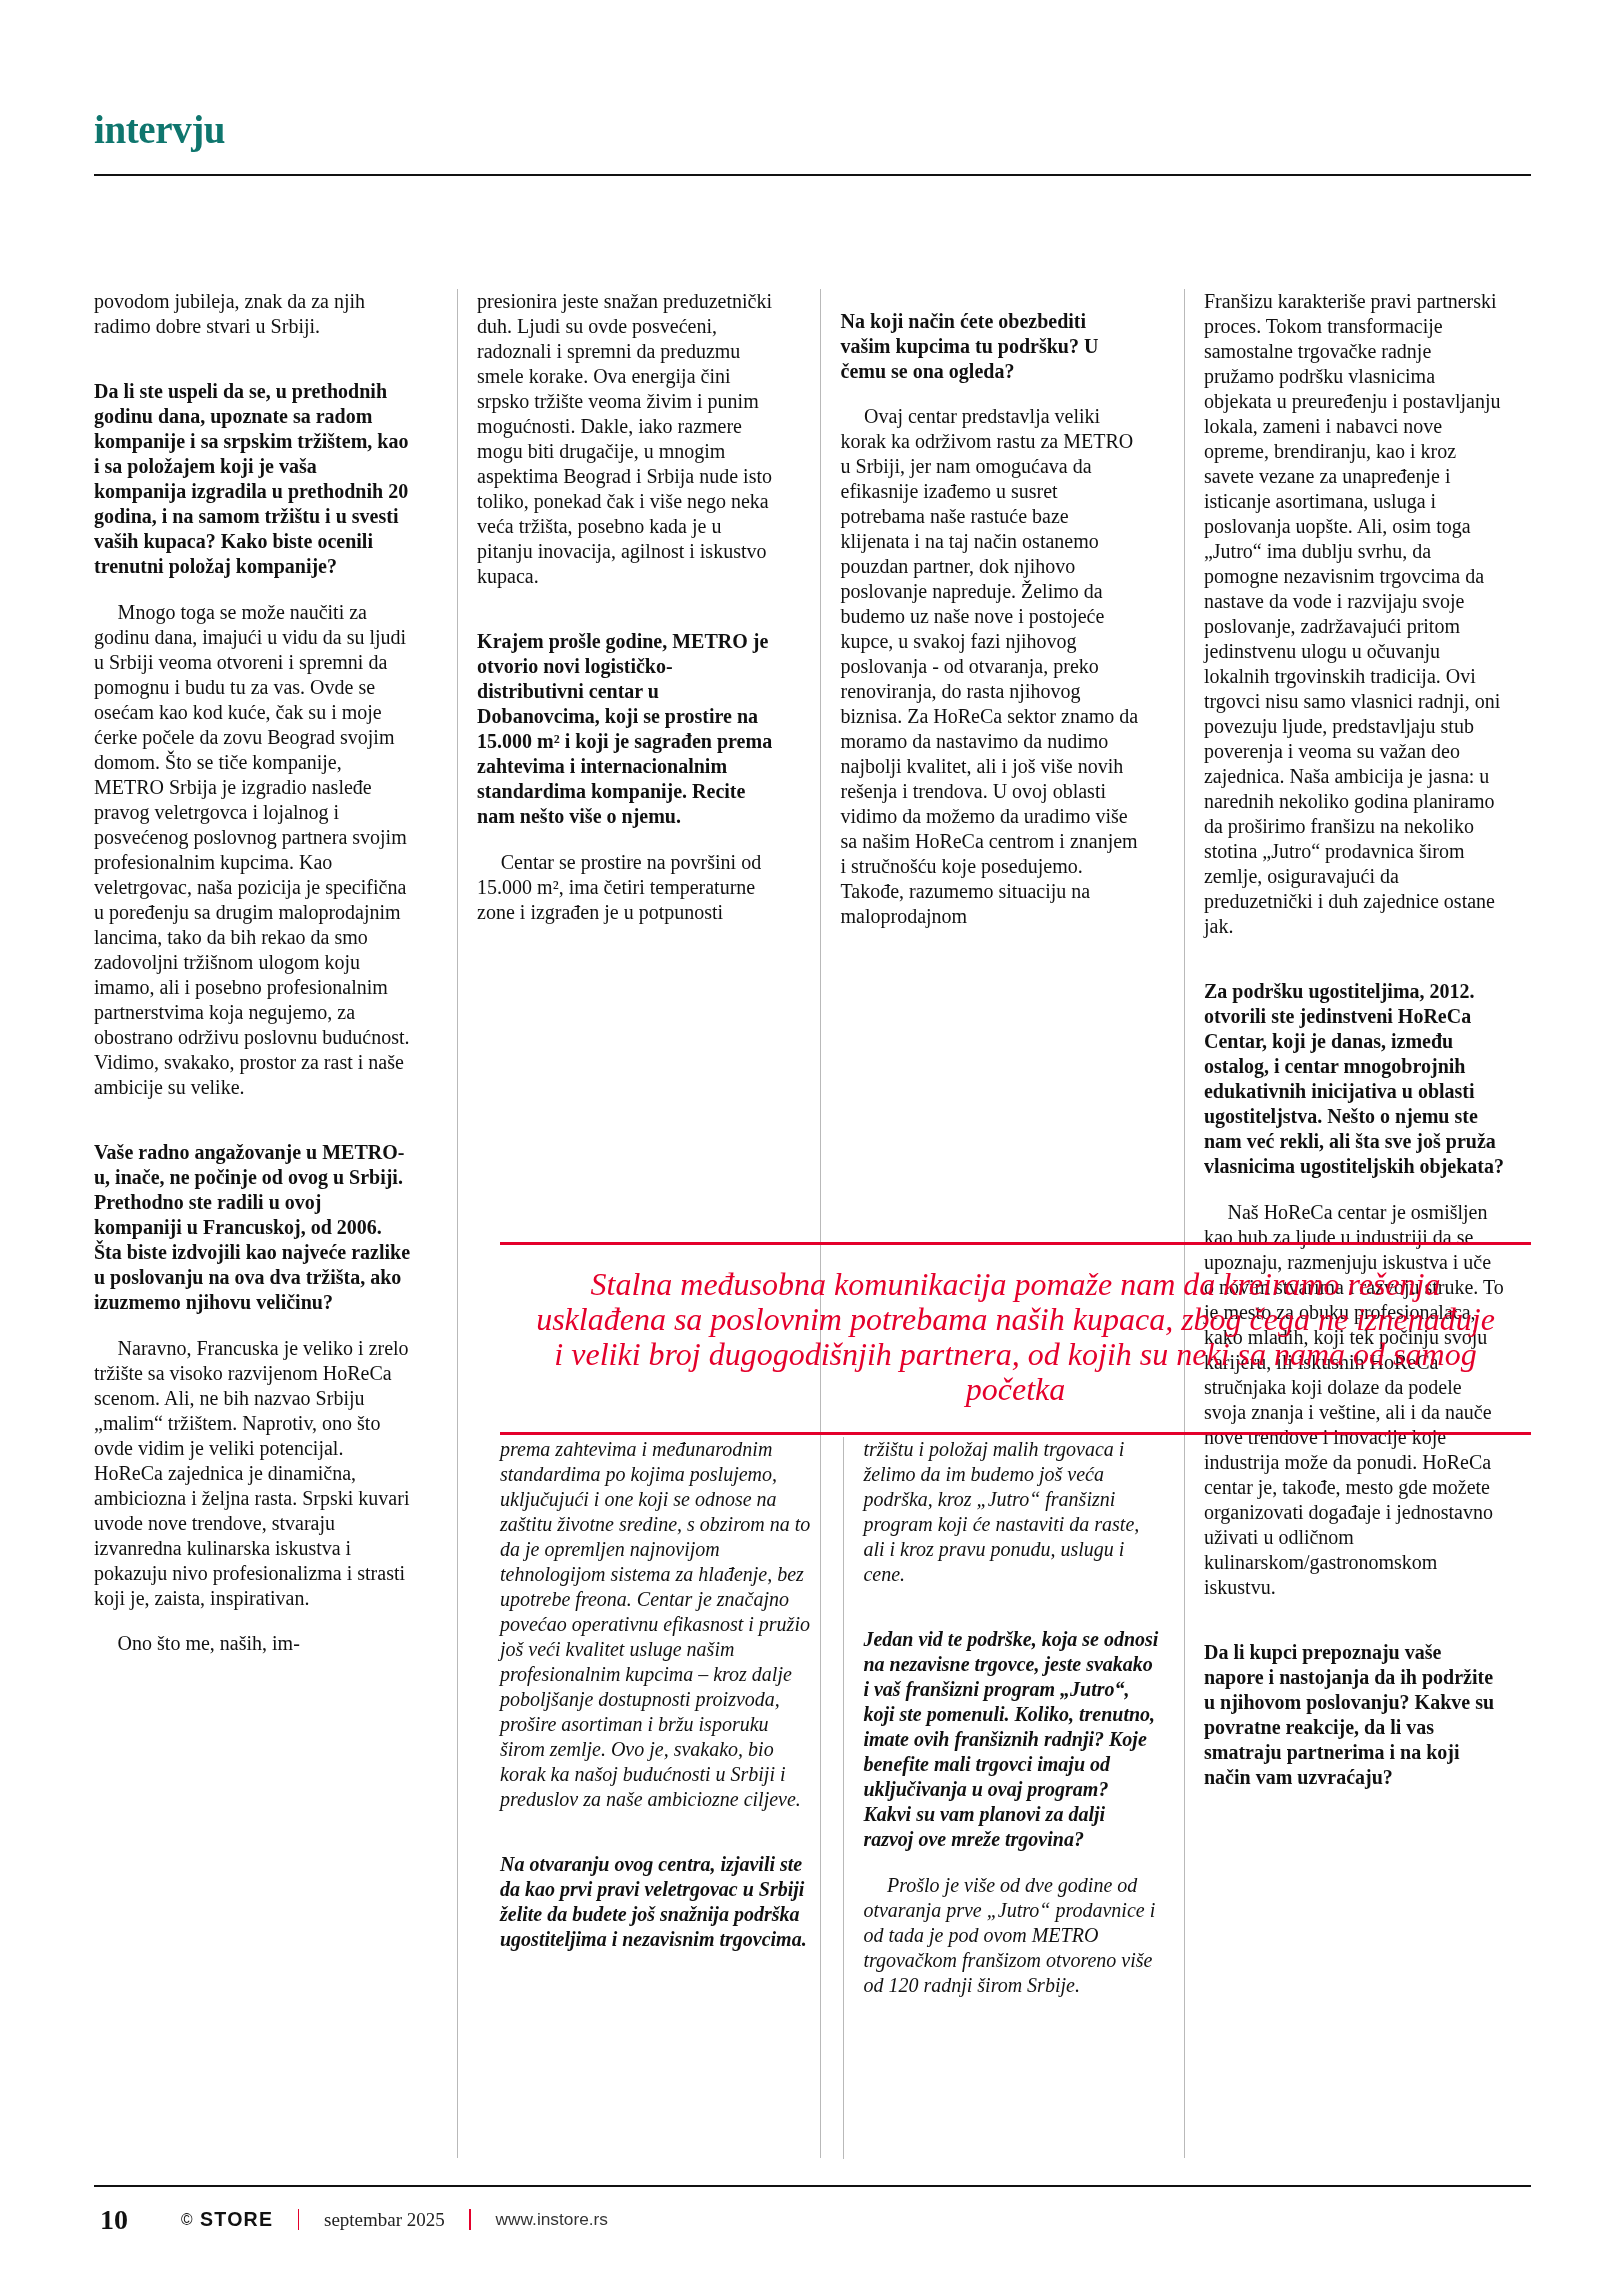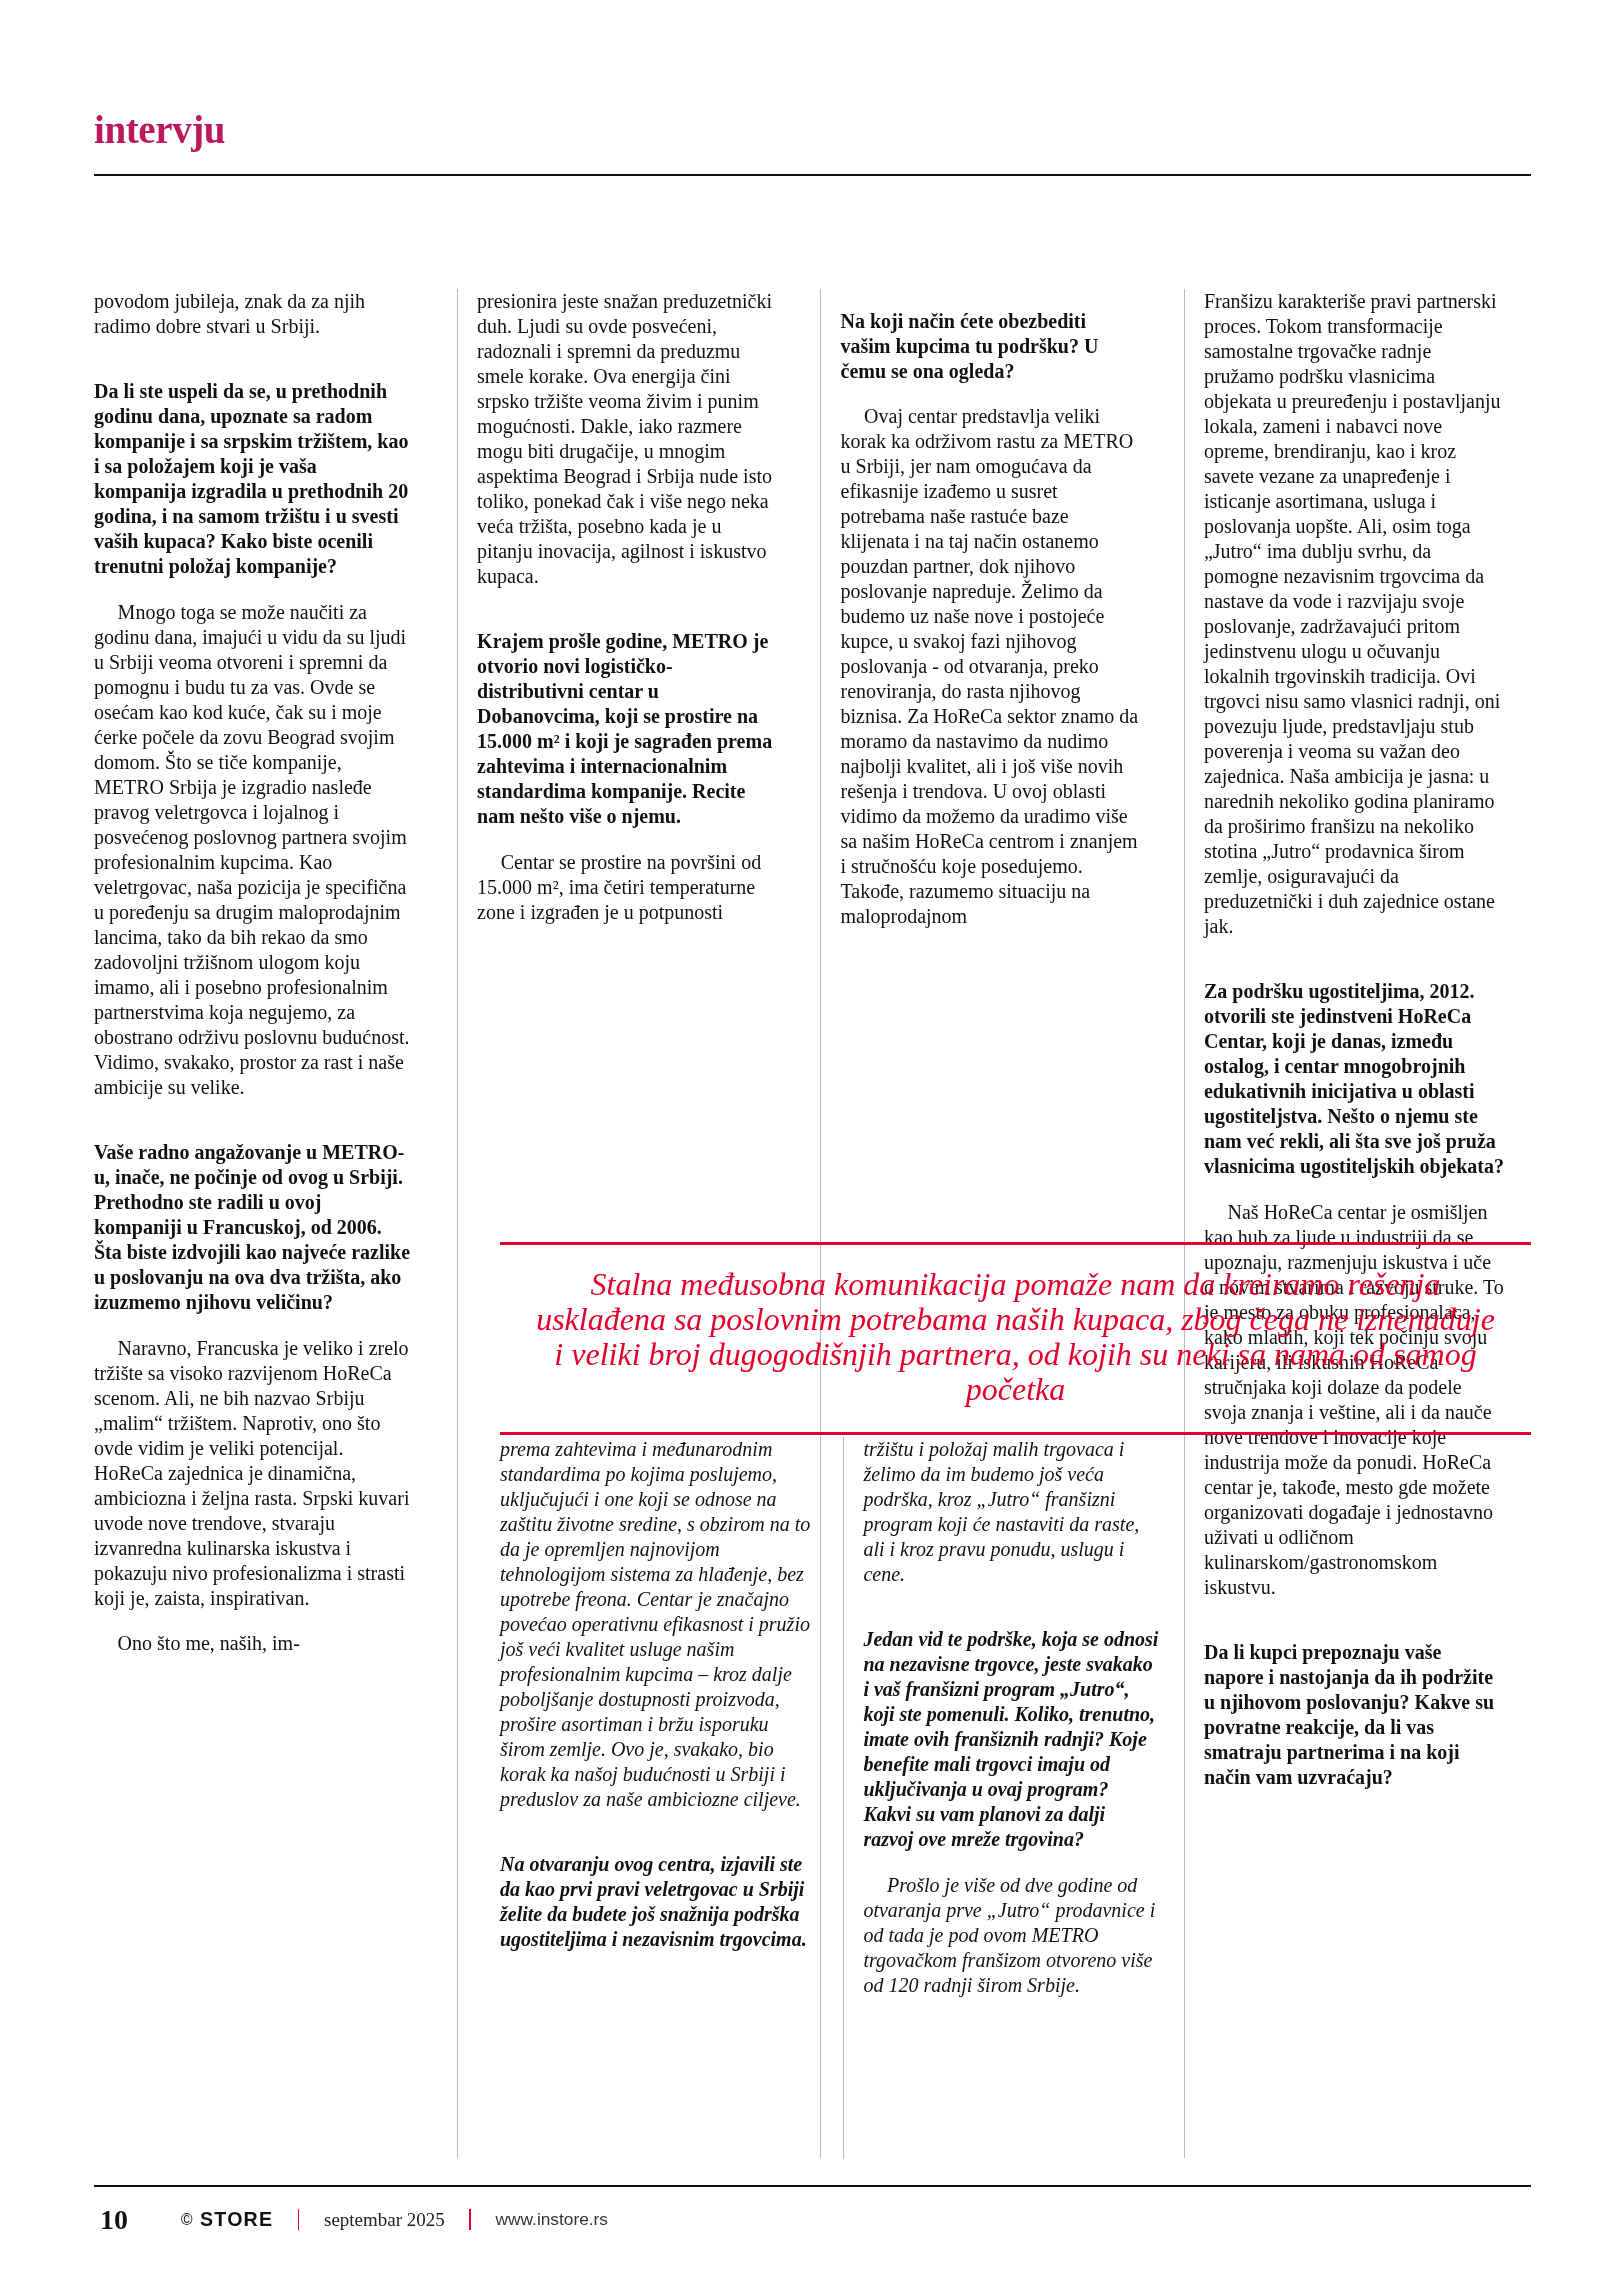--- a/index.html
+++ b/index.html
@@ -24,21 +24,21 @@
   .header {
     position: absolute;
     left: 94px; top: 110px;
     width: 1437px;
   }
   .header-title {
     font-family: "Liberation Serif", serif;
     font-weight: bold;
     font-size: 39px;
     letter-spacing: -0.4px;
-    color: #be185d;
+    color: #0f766e;
     line-height: 1.0;
   }
   .header-rule {
     position: absolute;
     left: 94px; top: 174px;
     width: 1437px;
     height: 2.4px;
     background: #111111;
   }
   

